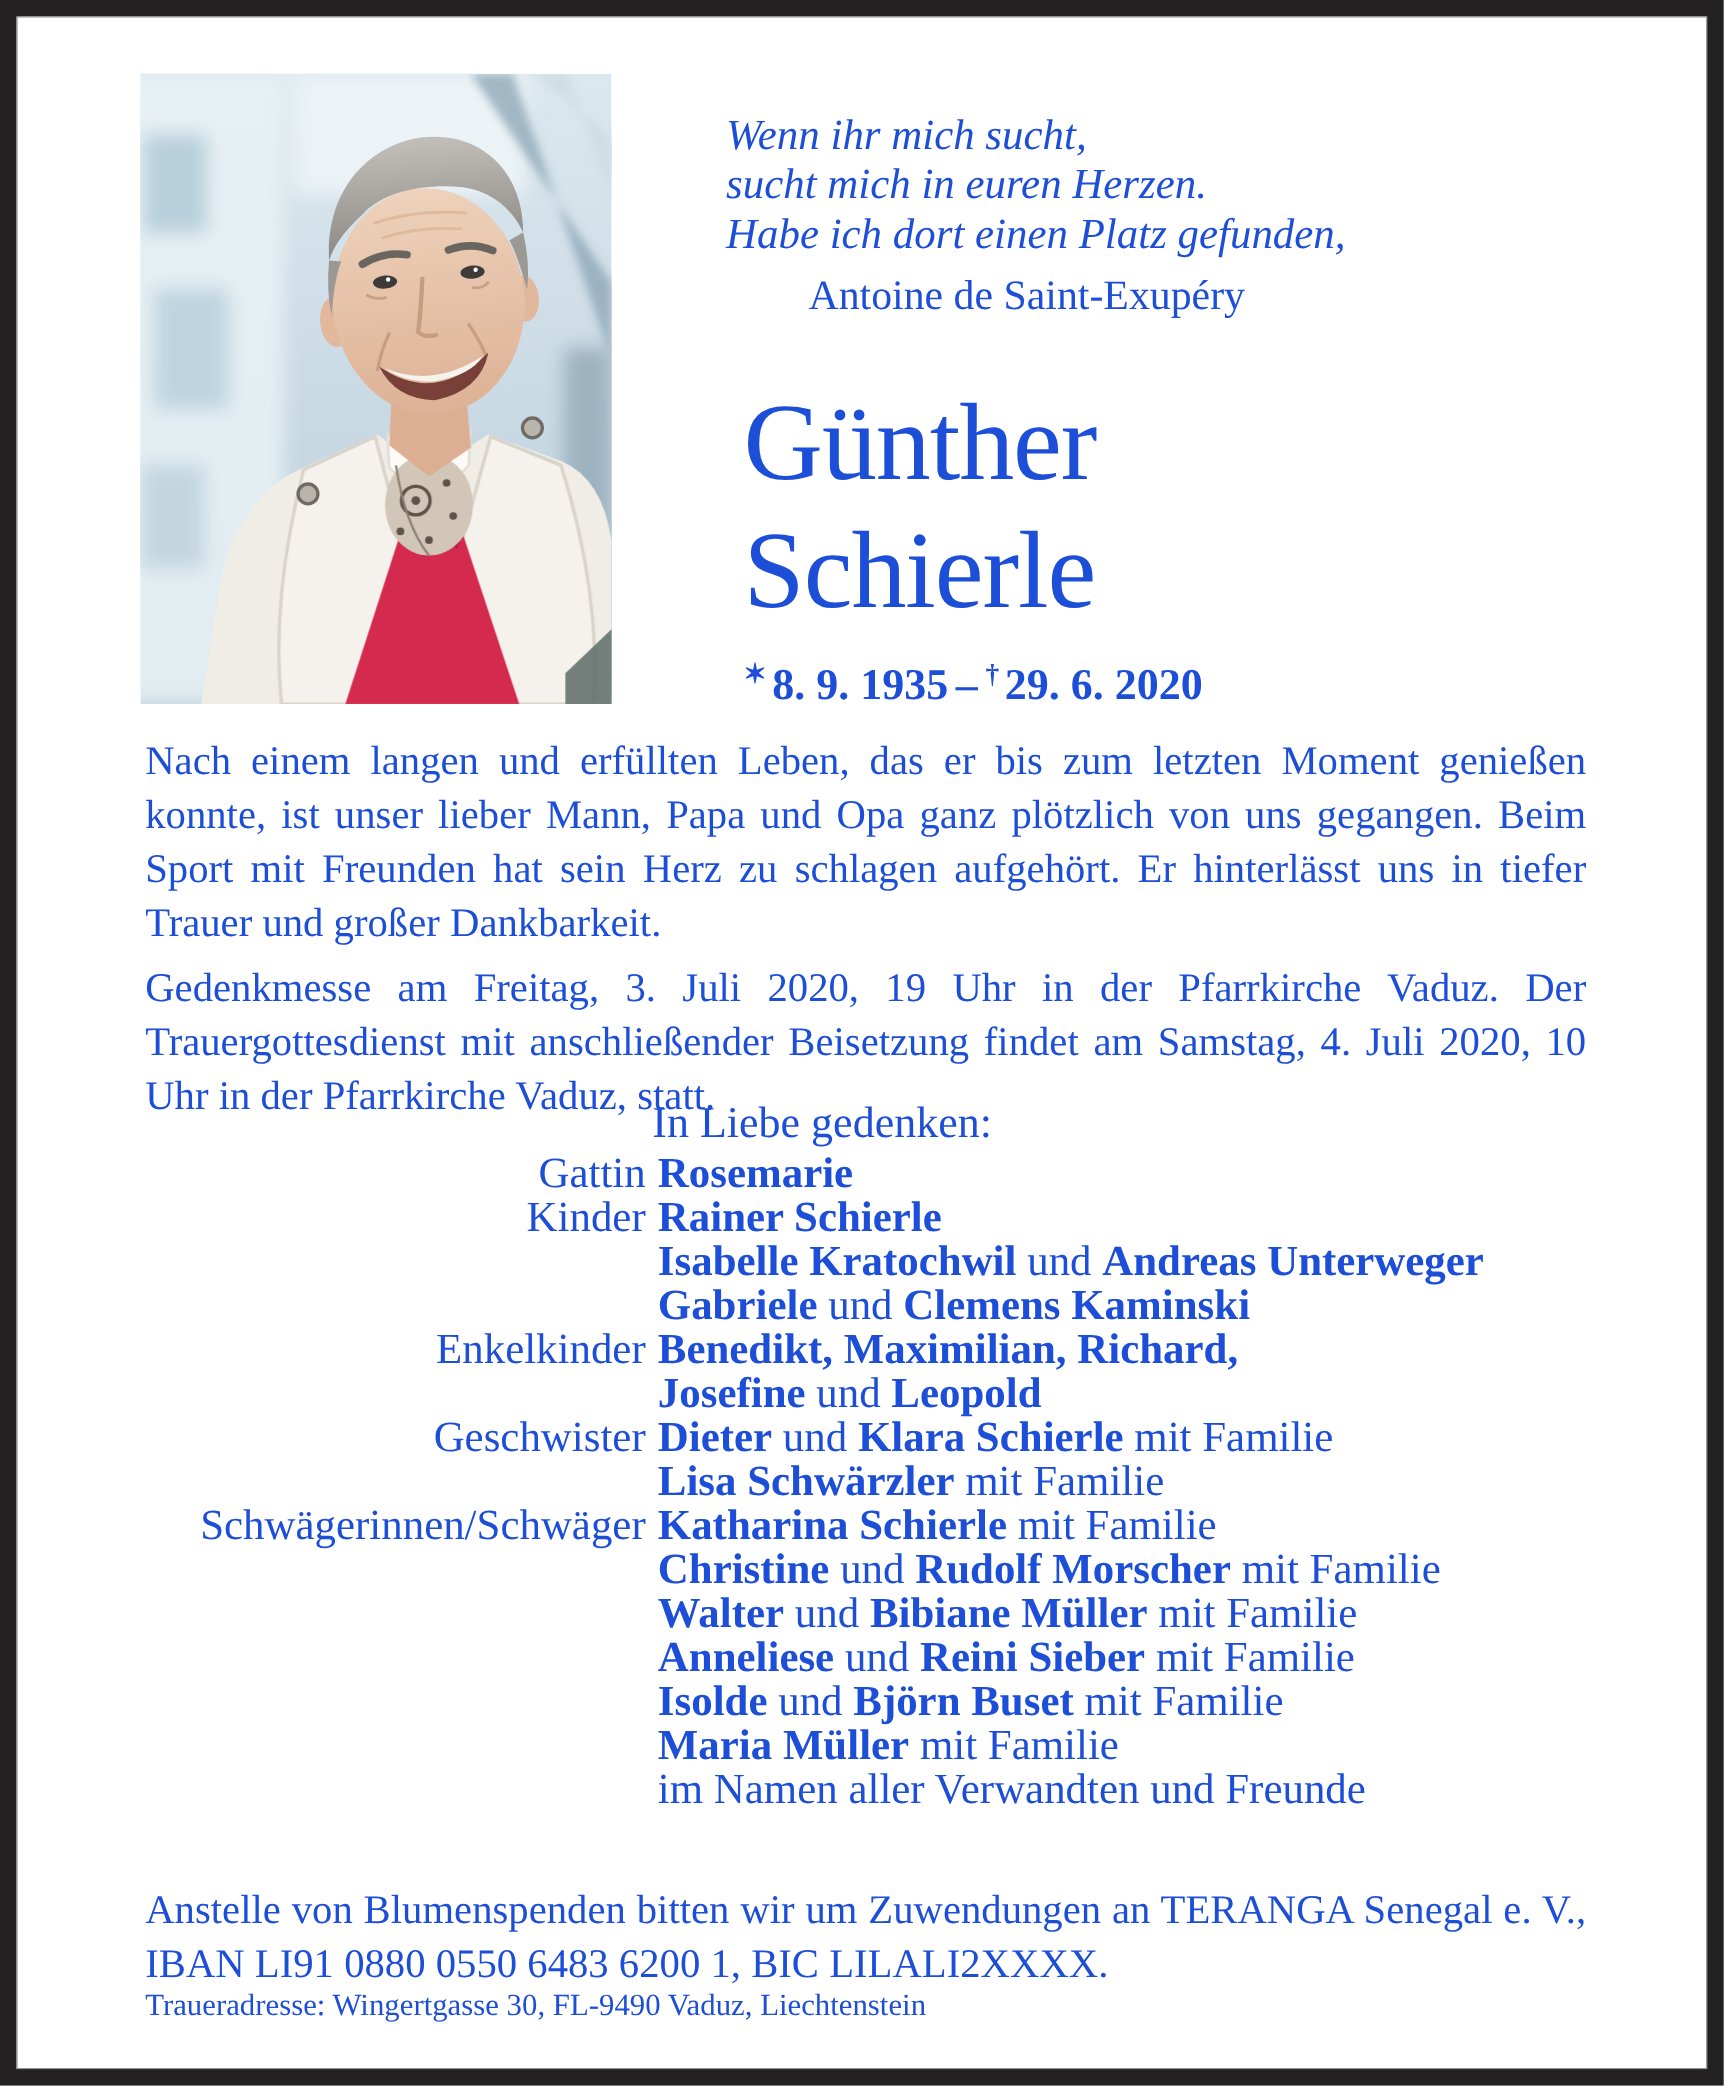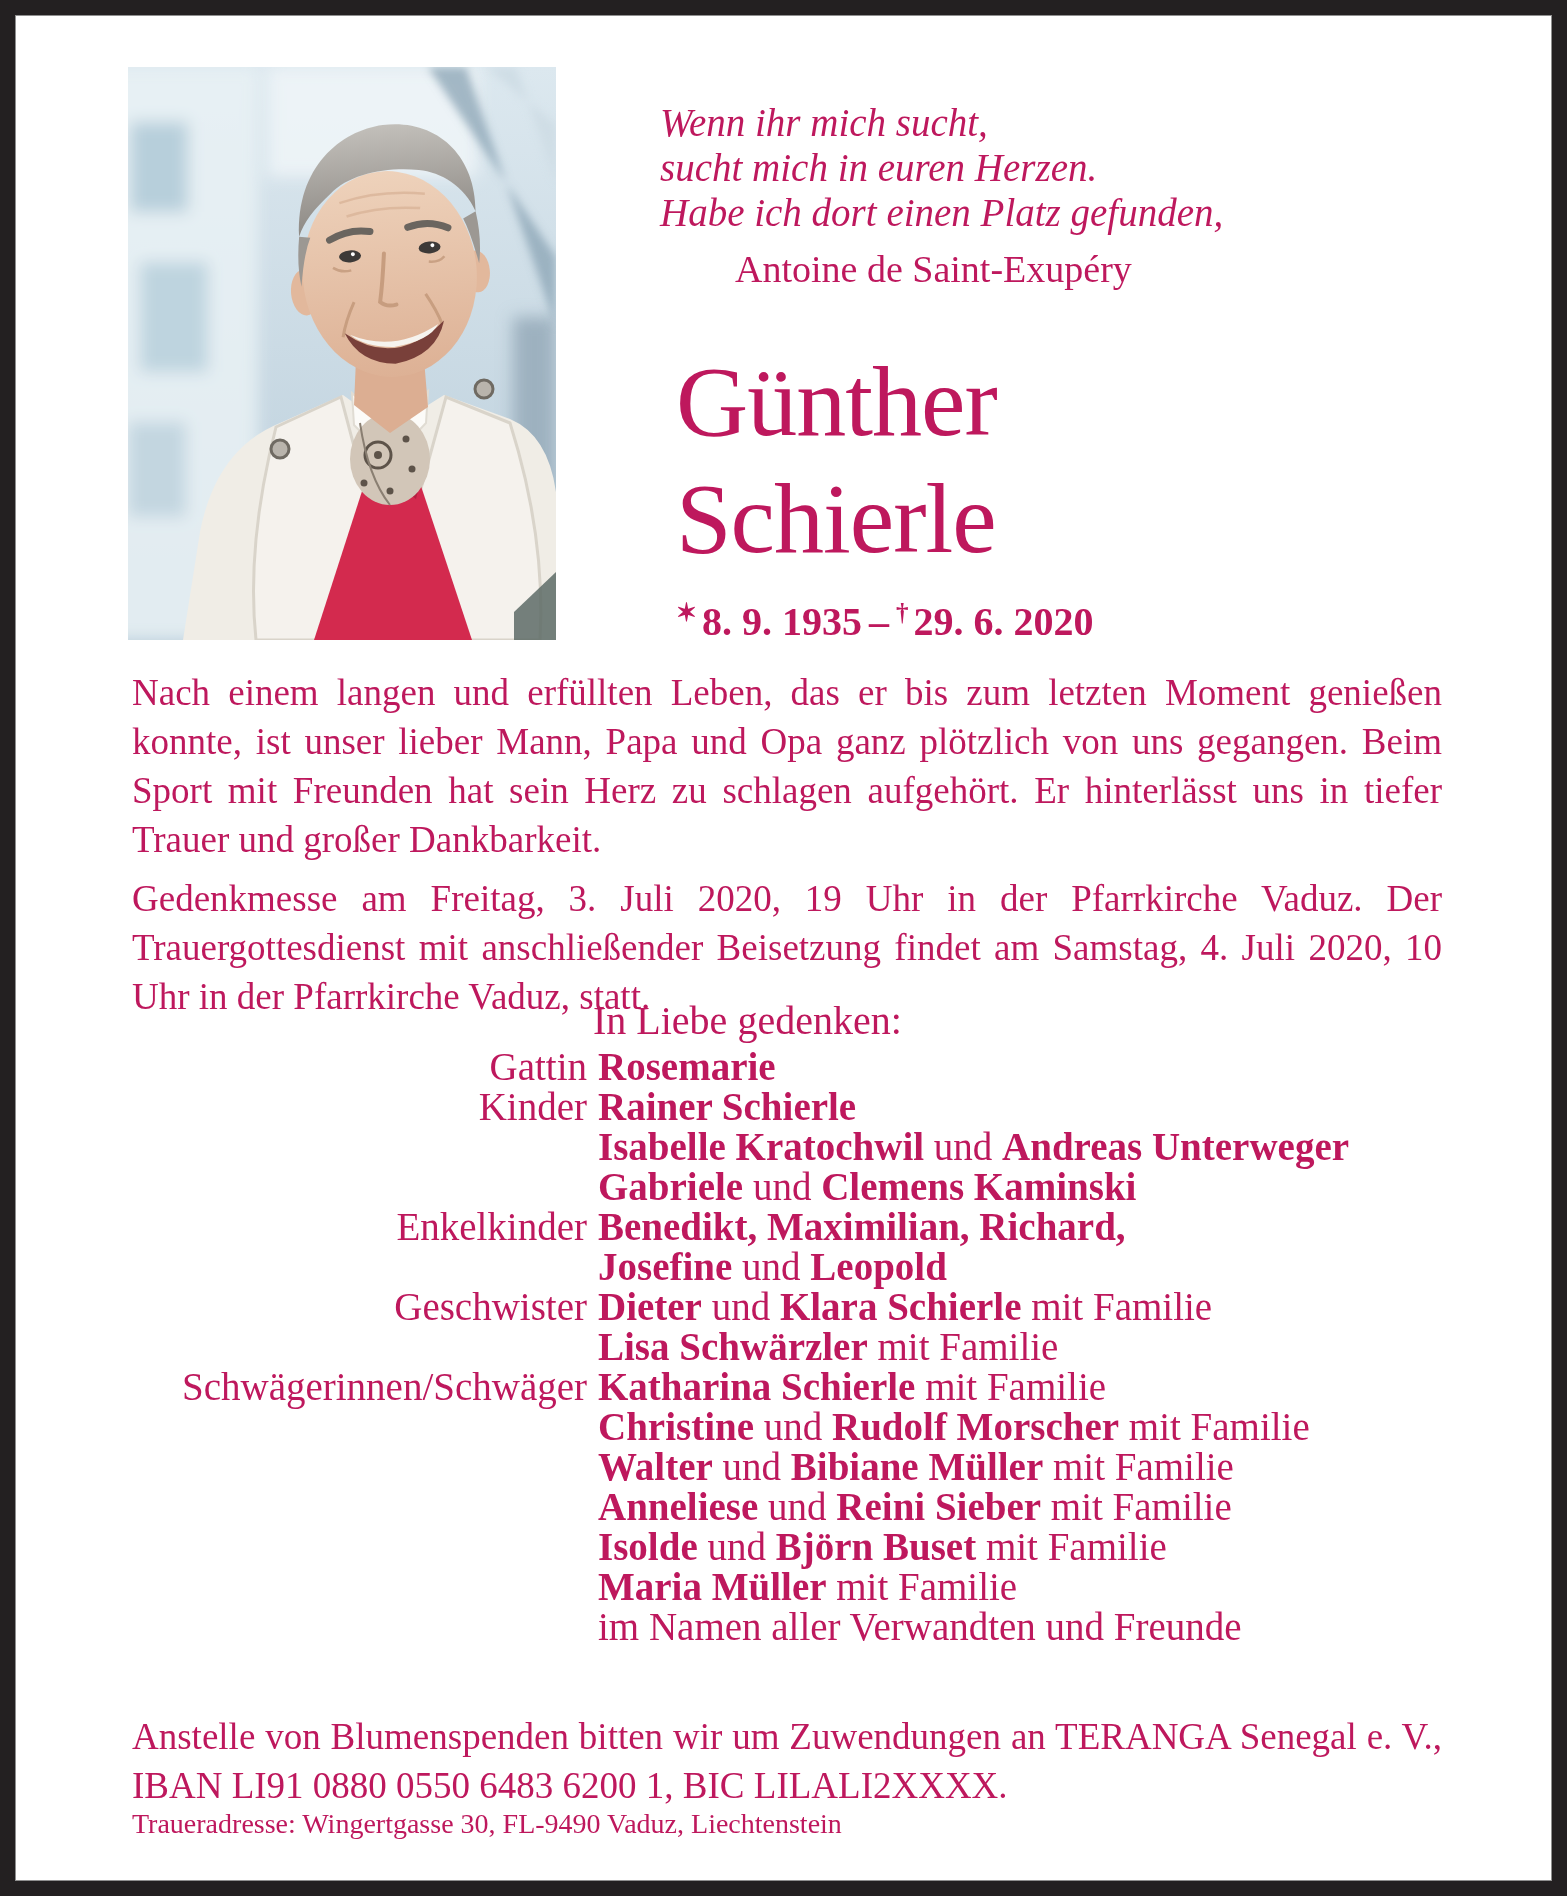--- a/index.html
+++ b/index.html
@@ -1,18 +1,18 @@
 <!DOCTYPE html>
 <html lang="de"><head>
 <meta charset="utf-8">
 <style>
   html,body{margin:0;padding:0;background:#ffffff;}
   .page{
     position:relative;width:1567px;height:1896px;background:#ffffff;overflow:hidden;
-    font-family:"Liberation Serif","DejaVu Serif",serif;color:#be185d;
+    font-family:"Liberation Serif","DejaVu Serif",serif;color:#1d4ed8;
   }
   .frame{position:absolute;inset:0;border:15px solid #232021;box-shadow:inset 0 0 0 1px #8f8f8f;pointer-events:none;z-index:9;}
   .photo{position:absolute;left:128px;top:67px;width:428px;height:573px;}
   .quote{position:absolute;left:660px;top:100px;width:590px;font-style:italic;font-size:39px;line-height:45px;}
   .quote .attribution{font-style:normal;font-size:38px;margin-top:12px;text-indent:75px;}
   .name{position:absolute;left:676px;top:343px;font-size:100px;line-height:117px;letter-spacing:-1px;white-space:nowrap;}
   .dates{position:absolute;left:676px;top:598px;font-size:40px;font-weight:bold;white-space:nowrap;}
   .dates .sym{font-size:25px;vertical-align:14px;margin-right:5px;}
   .dates .sep{margin:0 7px;font-weight:bold;}
   .para{position:absolute;left:132px;width:1310px;font-size:37px;line-height:49px;text-align:justify;margin:0;}

